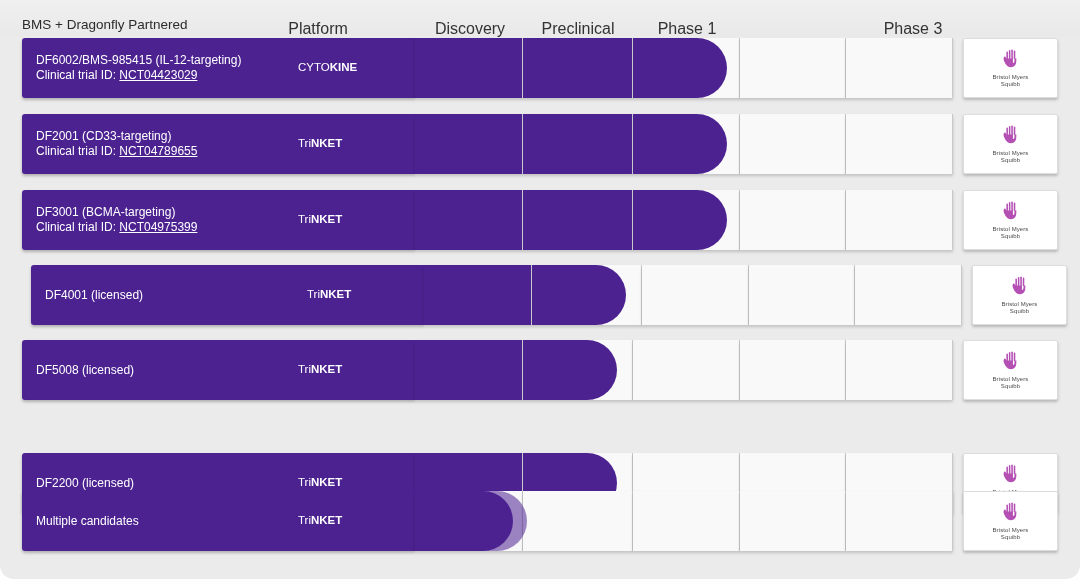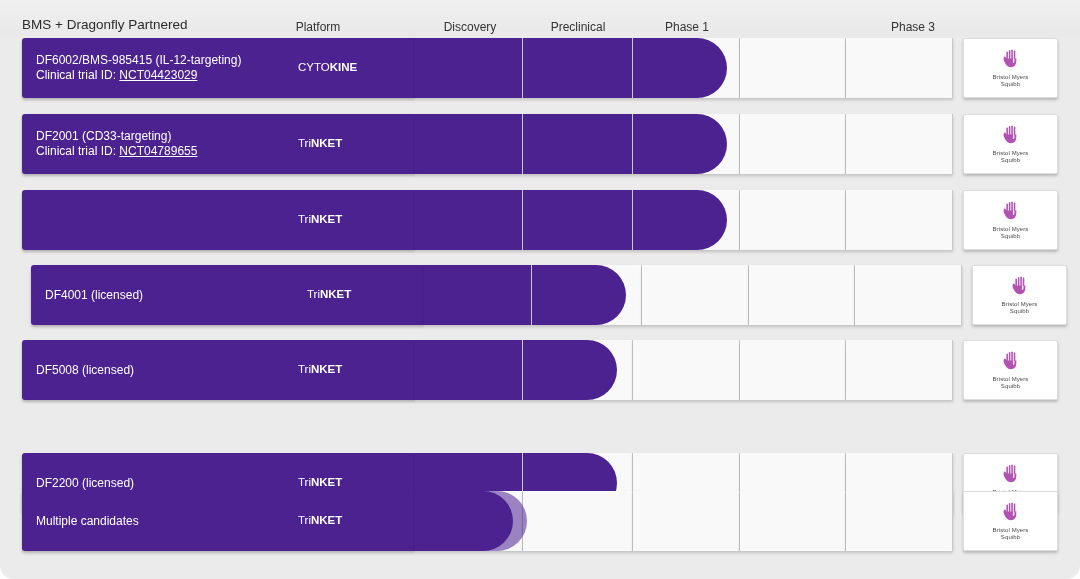--- a/index.html
+++ b/index.html
@@ -41,21 +41,21 @@
     position: absolute;
     left: 22px;
     top: 17px;
     font-size: 13.5px;
     color: #2b2b2b;
     white-space: nowrap;
   }
   .phase-head {
     position: absolute;
     top: 20px;
-    font-size: 12px;
+    font-size: 16px;
     color: #333333;
     white-space: nowrap;
     transform: translateX(-50%);
   }
 
   
   .row {
     position: absolute;
     height: 60px;
   }
@@ -238,20 +238,21 @@
                 <rect x="10.3" y="0.4" width="1.55" height="9.8" rx="0.78"></rect>
                 <rect x="12.75" y="1.6" width="1.55" height="8.6" rx="0.78"></rect>
                 <path d="M4.0 7.2 C2.6 7.9 2.2 9.4 2.9 11.6 C3.7 14.2 5.2 16.4 7.0 17.4 C8.6 18.3 10.6 18.4 12.2 17.7 C13.9 16.9 15.0 15.3 15.2 13.4 L15.4 9.4 L13.6 9.4 L13.4 12.6 C13.3 13.6 12.9 14.0 12.4 13.9 C12.0 13.8 11.8 13.4 11.9 12.7 L12.0 9.4 L5.6 9.4 Z"></path>
               </g>
             </svg></span>
           <span class="logo-wordmark"><span>Bristol Myers</span><br><span>Squibb</span></span>
         </div>
       </div>
       <div class="row" style="top: 190px; left: 0px; width: 1080px;">
         <div class="label-block">
+          <div class="label-text two-line"><span>DF3001 (BCMA-targeting)</span><br><span>Clinical trial ID: </span> <span class="trial-link">NCT04975399</span></div>
           <div class="platform-text" style="top: 23px;"><span class="pfx">Tri</span><span class="psfx">NKET</span></div>
         </div>
         <div class="track">
           <div class="cell" style="left: 0px; width: 108px;"></div>
           <div class="cell" style="left: 108px; width: 110px;"></div>
           <div class="cell" style="left: 218px; width: 107px;"></div>
           <div class="cell" style="left: 325px; width: 106px;"></div>
           <div class="cell last" style="left: 431px; width: 107px;"></div>
           <div class="bar" title="Phase 1" style="width: 312px;"></div>
           <div class="sep" style="left: 106.5px;"></div>

